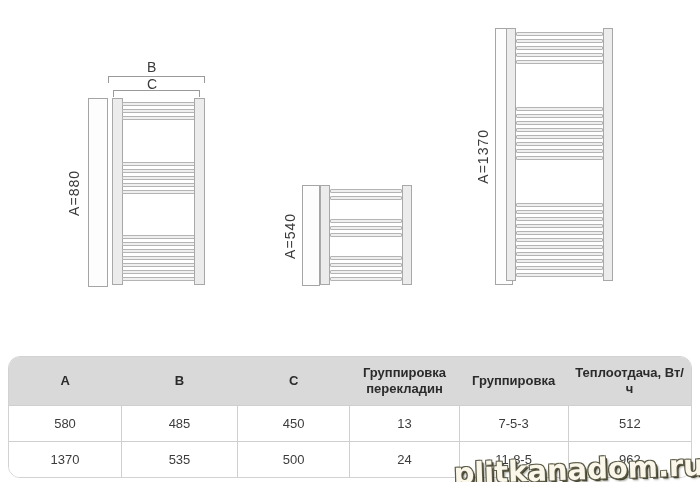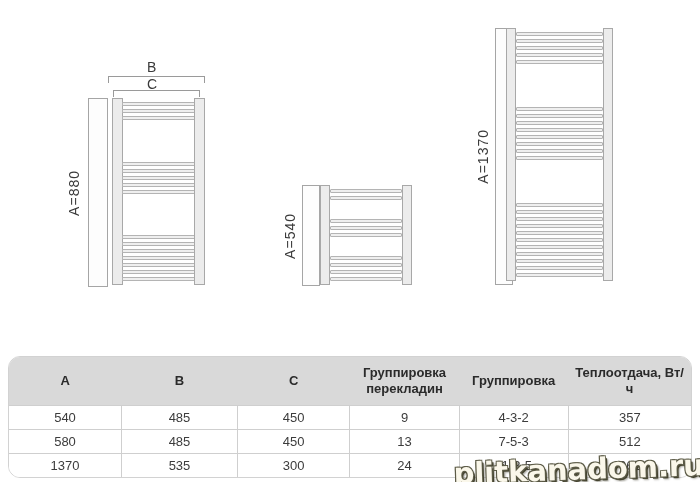--- a/index.html
+++ b/index.html
@@ -236,39 +236,31 @@
             <th>A</th>
             <th>B</th>
             <th>C</th>
             <th>Группировка перекладин</th>
             <th>Группировка</th>
             <th>Теплоотдача, Вт/ч</th>
           </tr>
       </thead>
       <tbody>
           <tr>
-            <td>540</td>
-            <td>485</td>
-            <td>450</td>
-            <td>9</td>
-            <td>4-3-2</td>
-            <td>357</td>
-          </tr>
-          <tr>
             <td>580</td>
             <td>485</td>
             <td>450</td>
             <td>13</td>
             <td>7-5-3</td>
             <td>512</td>
           </tr>
           <tr>
             <td>1370</td>
             <td>535</td>
-            <td>300</td>
+            <td>500</td>
             <td>24</td>
             <td>11-8-5</td>
             <td>962</td>
           </tr>
         </tbody>
     </table>
   </div>
 
   <div class="watermark">plitkanadom.ru</div>
 

